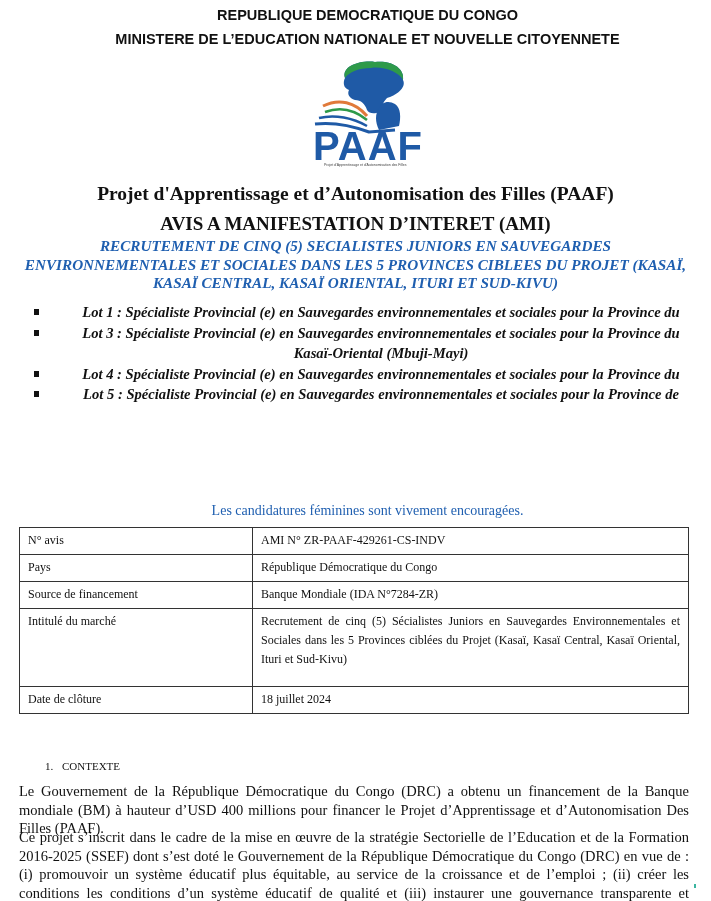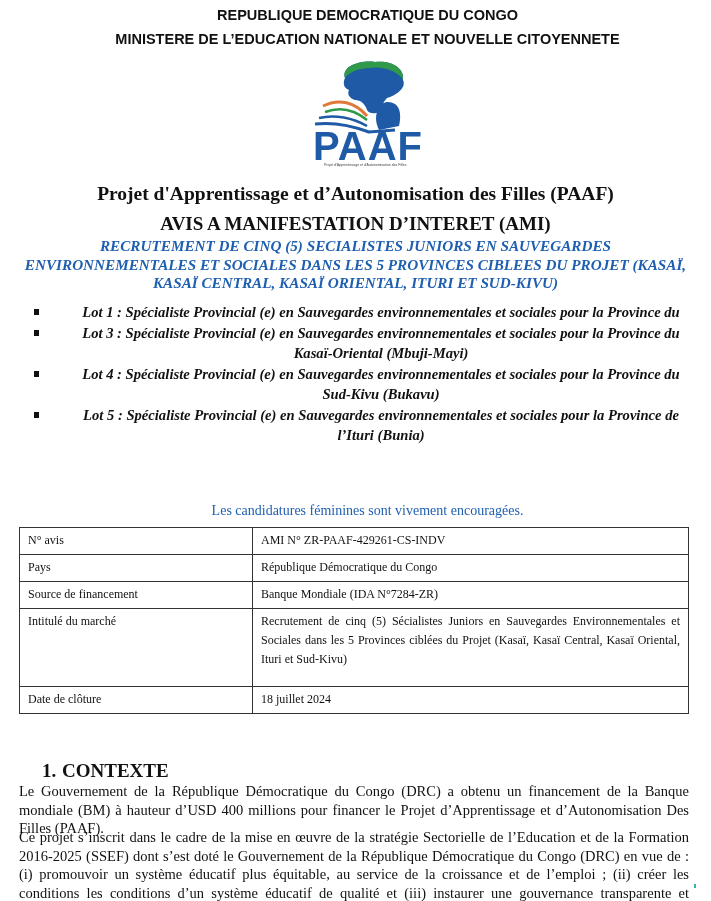--- a/index.html
+++ b/index.html
@@ -22,21 +22,21 @@
   .lot { position: relative; padding-left: 38px; font-weight: bold; font-style: italic; font-size: 14.6px; line-height: 20.5px; text-align: center; }
   .lot .bullet { position: absolute; left: 4px; top: 7px; width: 5px; height: 6px; background: #111; }
 
   .encourage { position: absolute; top: 503px; left: 12px; width: 711px; text-align: center; font-weight: normal; color: #1f5fb0; font-size: 14px; }
 
   table.info { position: absolute; top: 527px; left: 19px; width: 670px; border-collapse: collapse; font-size: 12px; }
   table.info td { border: 1.5px solid #333; padding: 3px 8px 4px 8px; vertical-align: top; line-height: 19px; }
   table.info td.k { width: 216px; }
   table.info td.just { text-align: justify; }
 
-  .section-title { position: absolute; top: 760px; left: 36px; font-weight: bold; font-size: 19px; text-align: center; }
+  .section-title { position: absolute; top: 760px; left: 36px; font-weight: normal; font-size: 11px; text-align: center; }
   .section-title .num { display: inline-block; width: 26px; }
   .para { position: absolute; left: 19px; width: 670px; font-size: 14.5px; line-height: 18.5px; text-align: justify; }
   .p1 { top: 782px; }
   .p2 { top: 828px; }
   .dot { position: absolute; left: 694px; top: 884px; width: 2px; height: 4px; background: #3bb5a0; }
 </style>
 </head>
 <body>
 
 <div class="hdr1 sans">REPUBLIQUE DEMOCRATIQUE DU CONGO</div>
@@ -74,26 +74,24 @@
     <div>Lot 1 : Spécialiste Provincial (e) en Sauvegardes environnementales et sociales pour la Province du</div>
   </li>
   <li class="lot">
     <span class="bullet"></span>
     <div>Lot 3 : Spécialiste Provincial (e) en Sauvegardes environnementales et sociales pour la Province du</div>
     <div>Kasaï-Oriental (Mbuji-Mayi)</div>
   </li>
   <li class="lot">
     <span class="bullet"></span>
     <div>Lot 4 : Spécialiste Provincial (e) en Sauvegardes environnementales et sociales pour la Province du</div>
-    <div>Sud-Kivu (Bukavu)</div>
   </li>
   <li class="lot">
     <span class="bullet"></span>
     <div>Lot 5 : Spécialiste Provincial (e) en Sauvegardes environnementales et sociales pour la Province de</div>
-    <div>l’Ituri (Bunia)</div>
   </li>
 </ul>
 
 <div class="encourage serif">Les candidatures féminines sont vivement encouragées.</div>
 
 <table class="info serif">
   <tbody>
       <tr>
     <td class="k">N° avis</td>
     <td>AMI N° ZR-PAAF-429261-CS-INDV</td>

